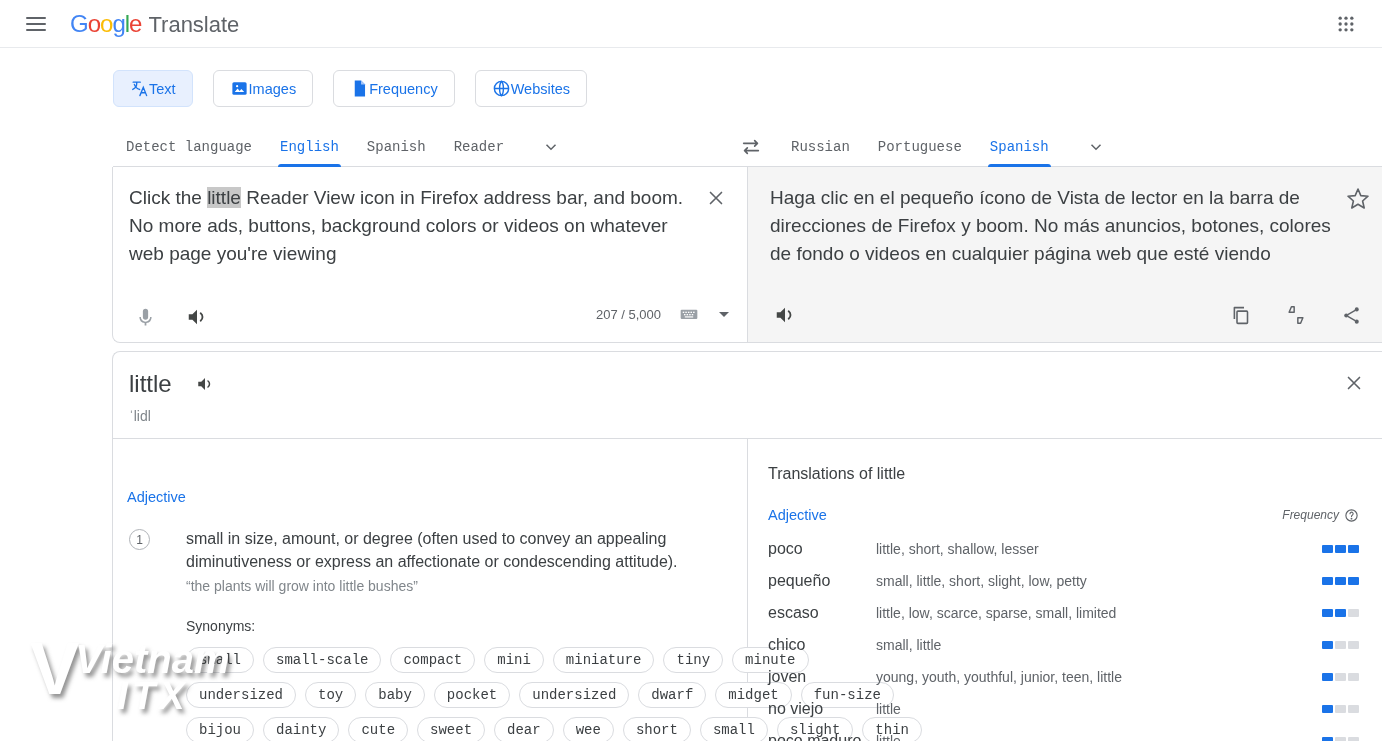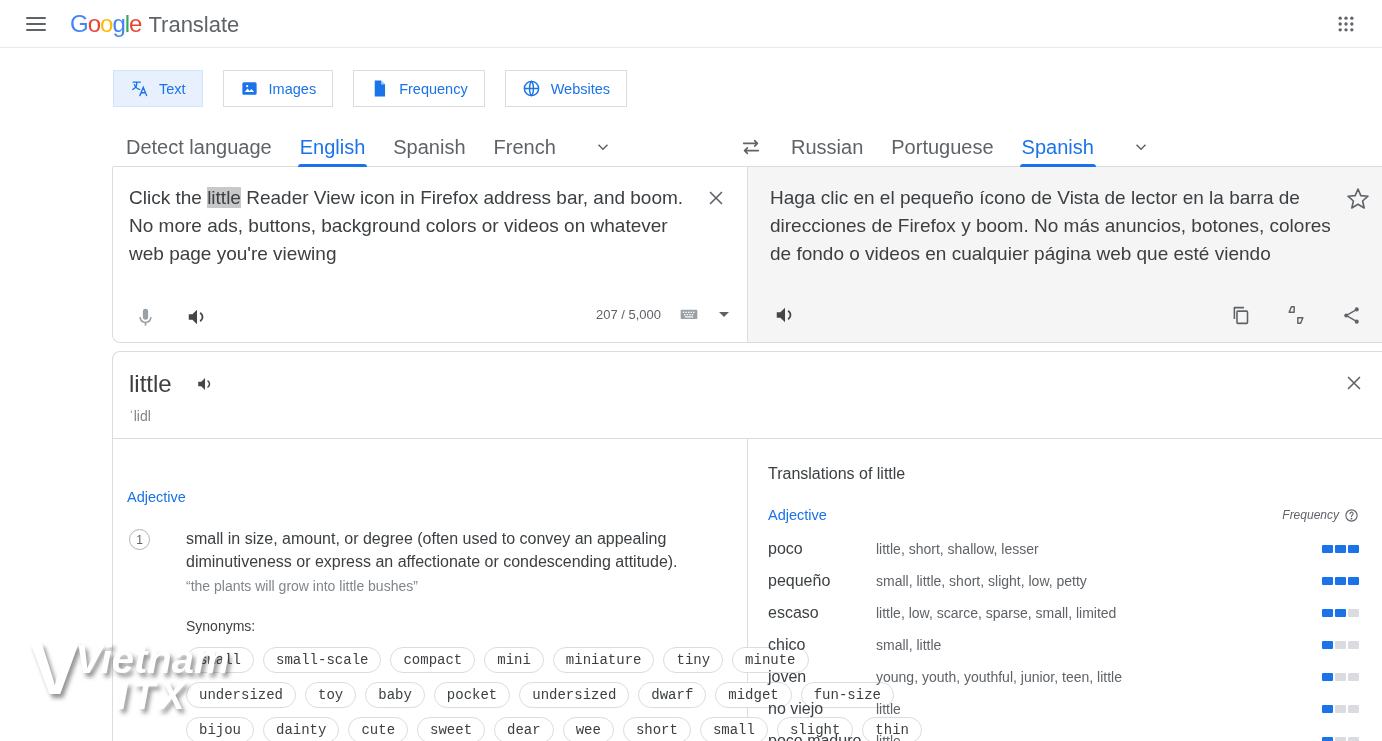--- a/index.html
+++ b/index.html
@@ -18,34 +18,34 @@
   .logo .g-letters b { font-weight:500; }
   .logo .product { font-size:22px; color:#5f6368; margin-left:7px; }
   .apps-btn { margin-left:auto; width:40px; height:40px; border:none; background:transparent;
     cursor:pointer; display:flex; align-items:center; justify-content:center; }
 
   
   .content { padding-left:113px; }
 
   
   .tabs { display:flex; gap:20px; margin-top:22px; }
-  .tab { display:flex; align-items:center; gap:10px; height:37px; padding:0 16px;
-    border:1px solid #dadce0; border-radius:0; background:#fff; color:#1a73e8;
+  .tab { display:flex; align-items:center; height:37px; padding:0 16px;
+    border:1px solid #dadce0; border-radius:6px; background:#fff; color:#1a73e8;
     font-size:14.5px; font-weight:500; cursor:pointer; font-family:inherit; }
   .tab.selected { background:#e8f0fe; border-color:#d2e3fc; }
   .tab svg { flex:0 0 auto; }
 
   
   .lang-bar { position:relative; height:40px; margin-top:20px;
     border-bottom:1px solid #dadce0; font-size:14px; color:#5f6368; }
   .lang-group { position:absolute; top:0; height:40px; display:flex; align-items:center; gap:28px; }
   .lang-group.left { left:13px; }
   .lang-group.right { left:678px; }
   .lang { position:relative; height:40px; line-height:40px; cursor:pointer; font-weight:500;
-    color:#5f6368; background:none; border:none; font-family:Liberation Sans, sans-serif; font-size:20px; }
+    color:#5f6368; background:none; border:none; font-family:Liberation Mono, monospace; font-size:14px; }
   .lang.selected { color:#1a73e8; }
   .lang.selected::after { content:''; position:absolute; left:-2px; right:-2px; bottom:0;
     height:3px; background:#1a73e8; border-radius:3px 3px 0 0; }
   .lang-caret { background:none; border:none; cursor:pointer; margin-left:6px; padding:4px;
     display:flex; align-items:center; }
   .swap-btn { position:absolute; left:618px; top:2px; width:40px; height:36px; border:none;
     background:transparent; cursor:pointer; display:flex; align-items:center; justify-content:center; }
 
   
   .panels { display:flex; height:176px; border-left:1px solid #dadce0;
@@ -188,21 +188,21 @@
           </span>
         <span>Websites</span>
       </button>
     </div>
 
     <div class="lang-bar">
       <div class="lang-group left">
         <button class="lang">Detect language</button>
         <button class="lang selected">English</button>
         <button class="lang">Spanish</button>
-        <button class="lang">French</button>
+        <button class="lang">Reader</button>
         <button class="lang-caret">
           <svg width="18" height="18" viewBox="0 0 24 24" fill="none" stroke="#5f6368" stroke-width="2">
             <path d="M6 9l6 6 6-6"></path>
             </svg>
         </button>
       </div>
       <button class="swap-btn">
         <svg width="22" height="22" viewBox="0 0 24 24" fill="none" stroke="#5f6368" stroke-width="1.8" stroke-linecap="round" stroke-linejoin="round">
           <path d="M4 8h15M16 5l3 3-3 3M20 16H5M8 13l-3 3 3 3"></path>
         </svg>

